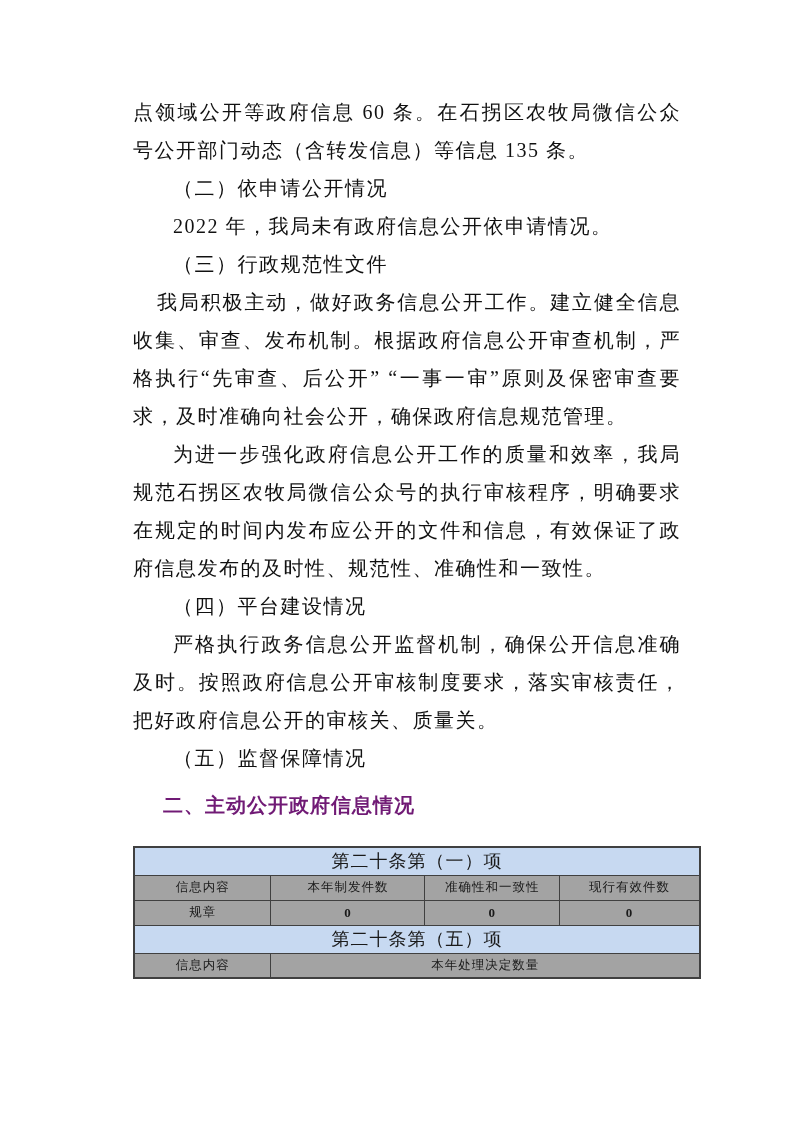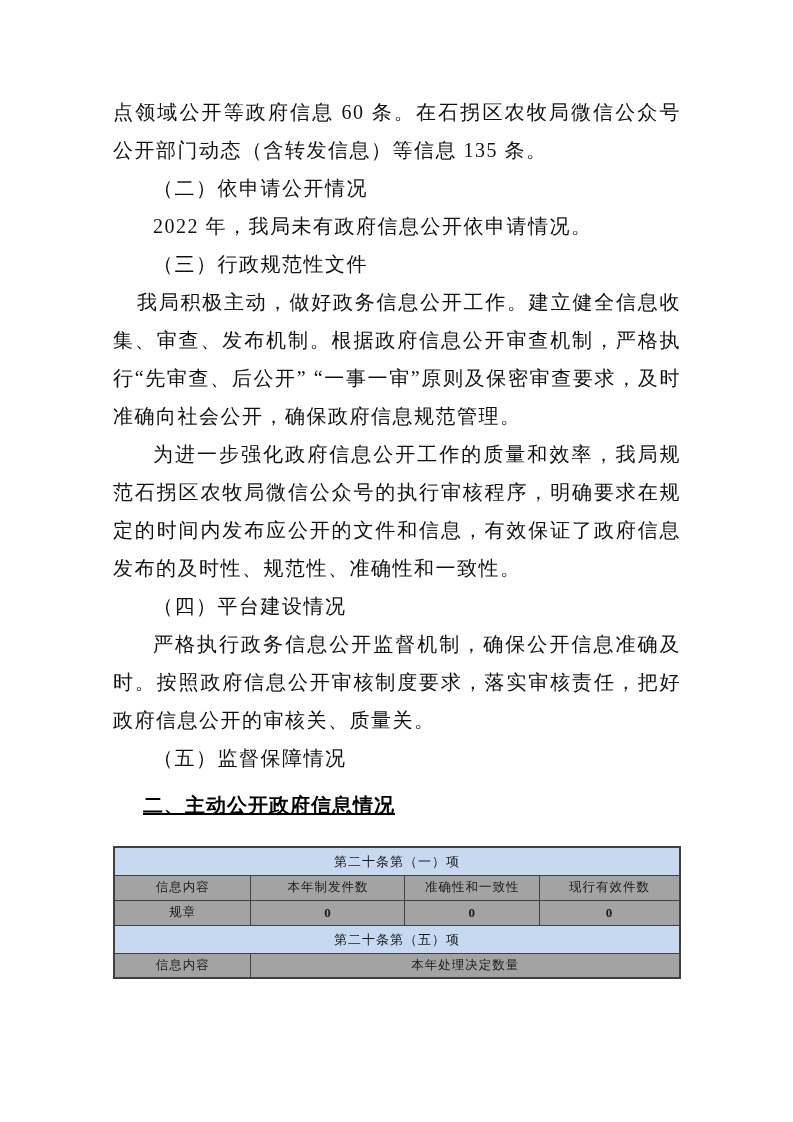--- a/index.html
+++ b/index.html
@@ -10,41 +10,41 @@
     width: 793px;
     height: 1122px;
     background: #ffffff;
     overflow: hidden;
     font-family: "Liberation Serif", "DejaVu Serif", serif;
     color: #000000;
   }
 
   .content {
     padding: 93px 112px 0 113px; 
+    margin-left: 20px;
   }
 
   .body-text {
     font-size: 20px;
     line-height: 38px;
     letter-spacing: 1.5px;
     text-align: justify;
     color: #111111;
   }
   .indent   { text-indent: 2em; }
   .indent-sm{ text-indent: 1.2em; }
 
   .section-heading {
     font-family: "Liberation Sans", "DejaVu Sans", sans-serif;
     font-weight: bold;
     font-size: 20px;
     line-height: 28px;
     letter-spacing: 1px;
     margin: 14px 0 0 30px;
-    color: #000000;
-    text-decoration: underline;
+    color: #701a75;
   }
 
   table.stats {
     margin-top: 27px;
     width: 568px;
     border-collapse: collapse;
     table-layout: fixed;
     border: 2px solid var(--tbl-border, #404040);
   }
   table.stats td {
@@ -56,21 +56,21 @@
     height: 25px;
     letter-spacing: 1px;
     color: #1a1a1a;
     background: #a3a3a3;
     overflow: hidden;
     white-space: nowrap;
   }
   table.stats tr.sec-hdr td {
     background: var(--tbl-hdr-bg, #C7D9F1);
     height: 28px;
-    font-size: 13px;
+    font-size: 18px;
   }
   table.stats td.num {
     font-weight: bold;
     font-size: 13px;
   }
 </style>
 </head>
 <body>
 
 <div class="page">

